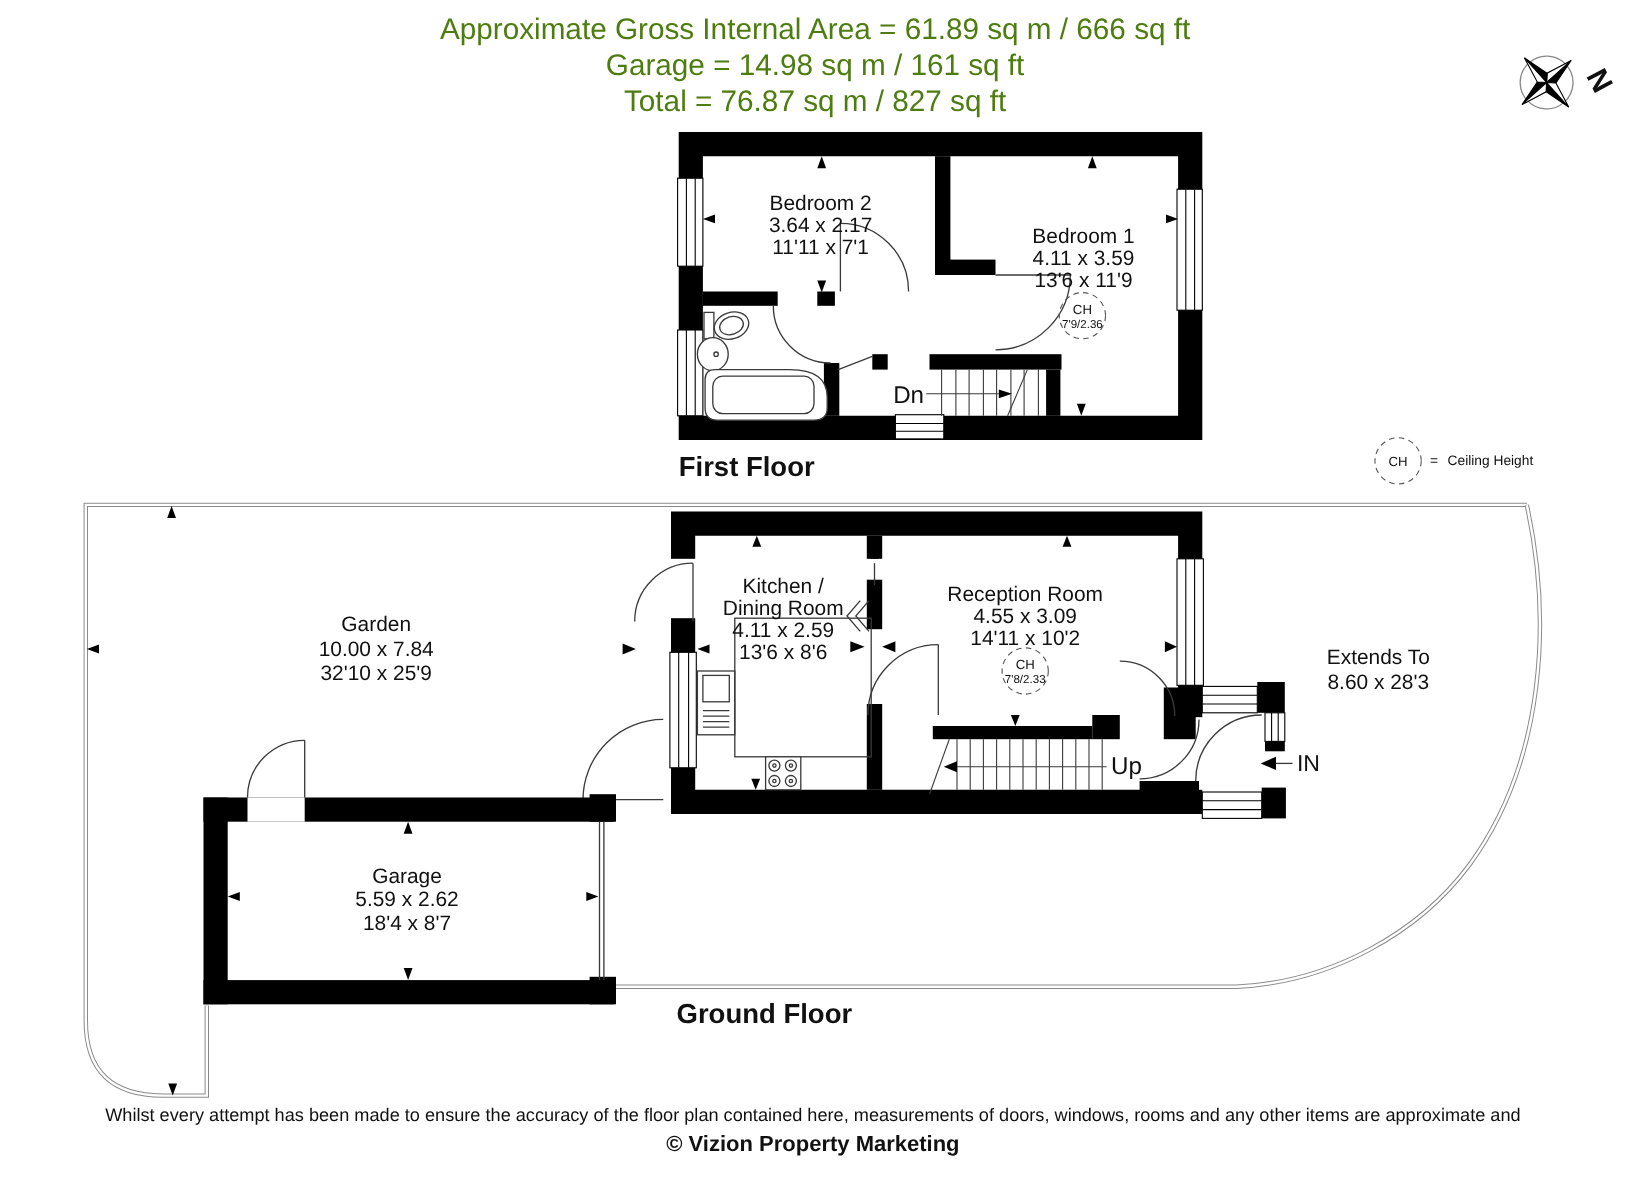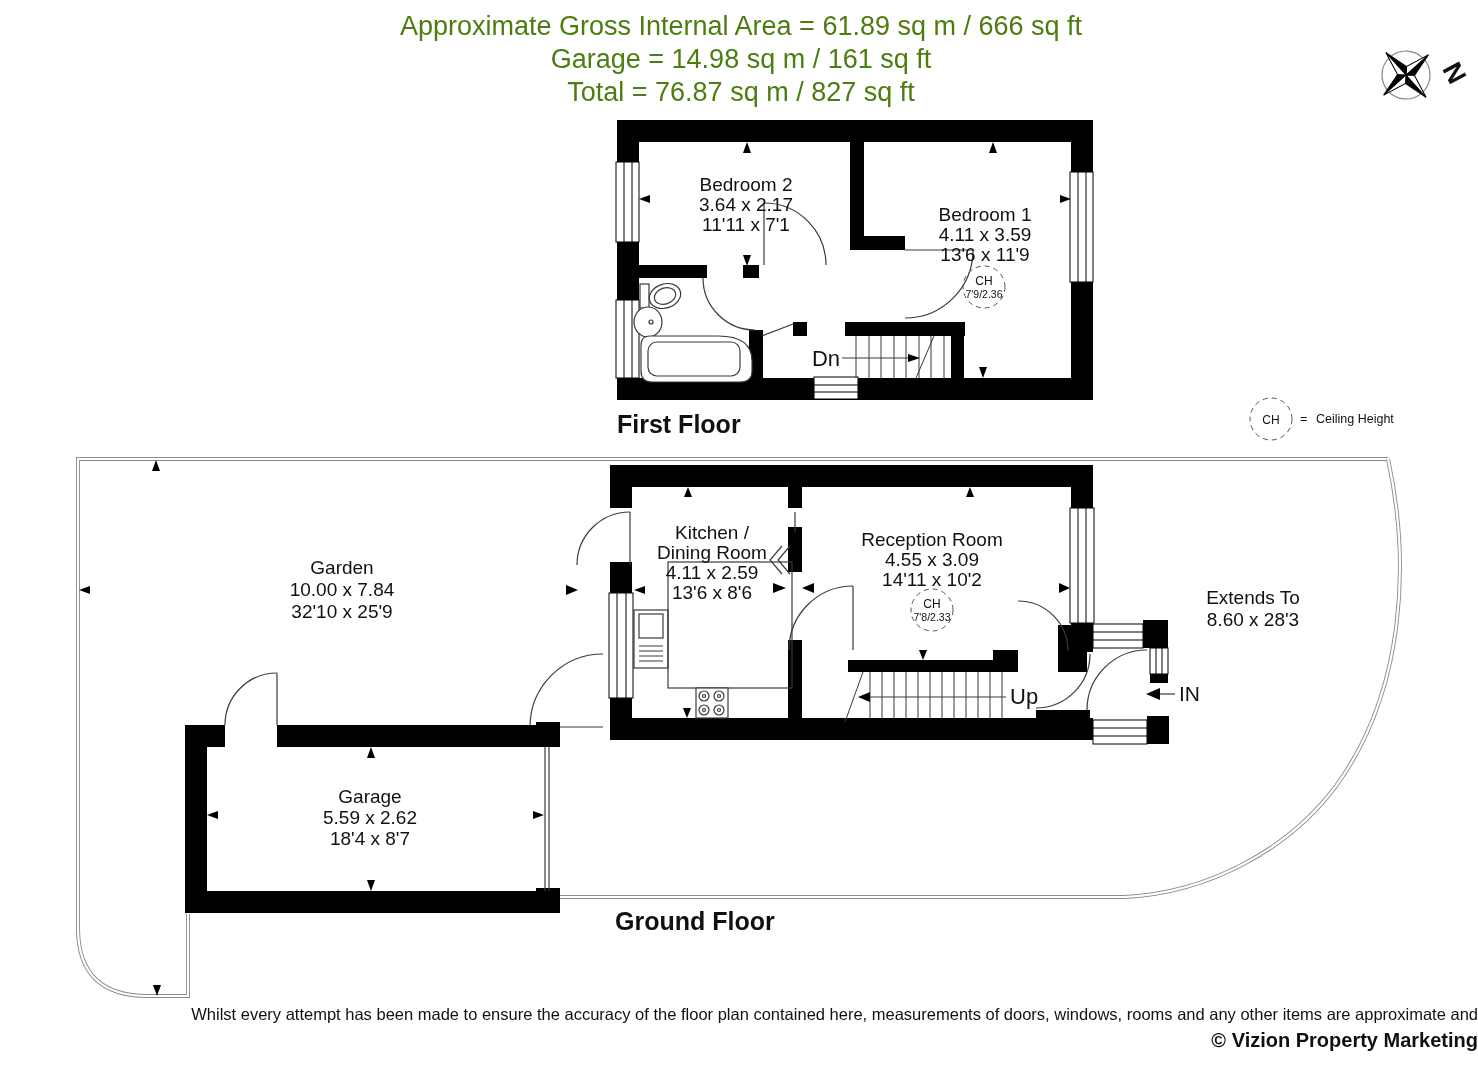--- a/index.html
+++ b/index.html
@@ -1,20 +1,20 @@
 <!DOCTYPE html>
 <html><head>
 <meta charset="utf-8">
 <style>
   html,body{margin:0;padding:0;background:#fff;}
   #page{position:relative;width:1478px;height:1080px;background:#ffffff;overflow:hidden;
         font-family:"Liberation Sans",sans-serif;color:#1a1a1a;}
   .hdr{position:absolute;top:10px;left:2px;width:100%;text-align:center;
        font-size:27px;line-height:33px;color:#4d7c0f;}
-  .ftr{position:absolute;top:1003px;left:0;width:100%;text-align:right;
+  .ftr{position:absolute;top:1003px;left:0;width:100%;text-align:center;
        font-size:16.5px;line-height:23px;color:#111;}
   .ftr .copy{display:flex;justify-content:center;gap:42px;font-weight:bold;
        font-size:20px;margin-top:3px;flex-direction:column;}
   svg text{fill:#111;}
   .roomlbl{font-size:19px;}
   .floorlbl{font-size:25px;font-weight:bold;}
   .stairlbl{font-size:22px;}
   .chlbl{font-size:12px;}
   .chval{font-size:10.5px;}
   .leglbl{font-size:12.5px;}

